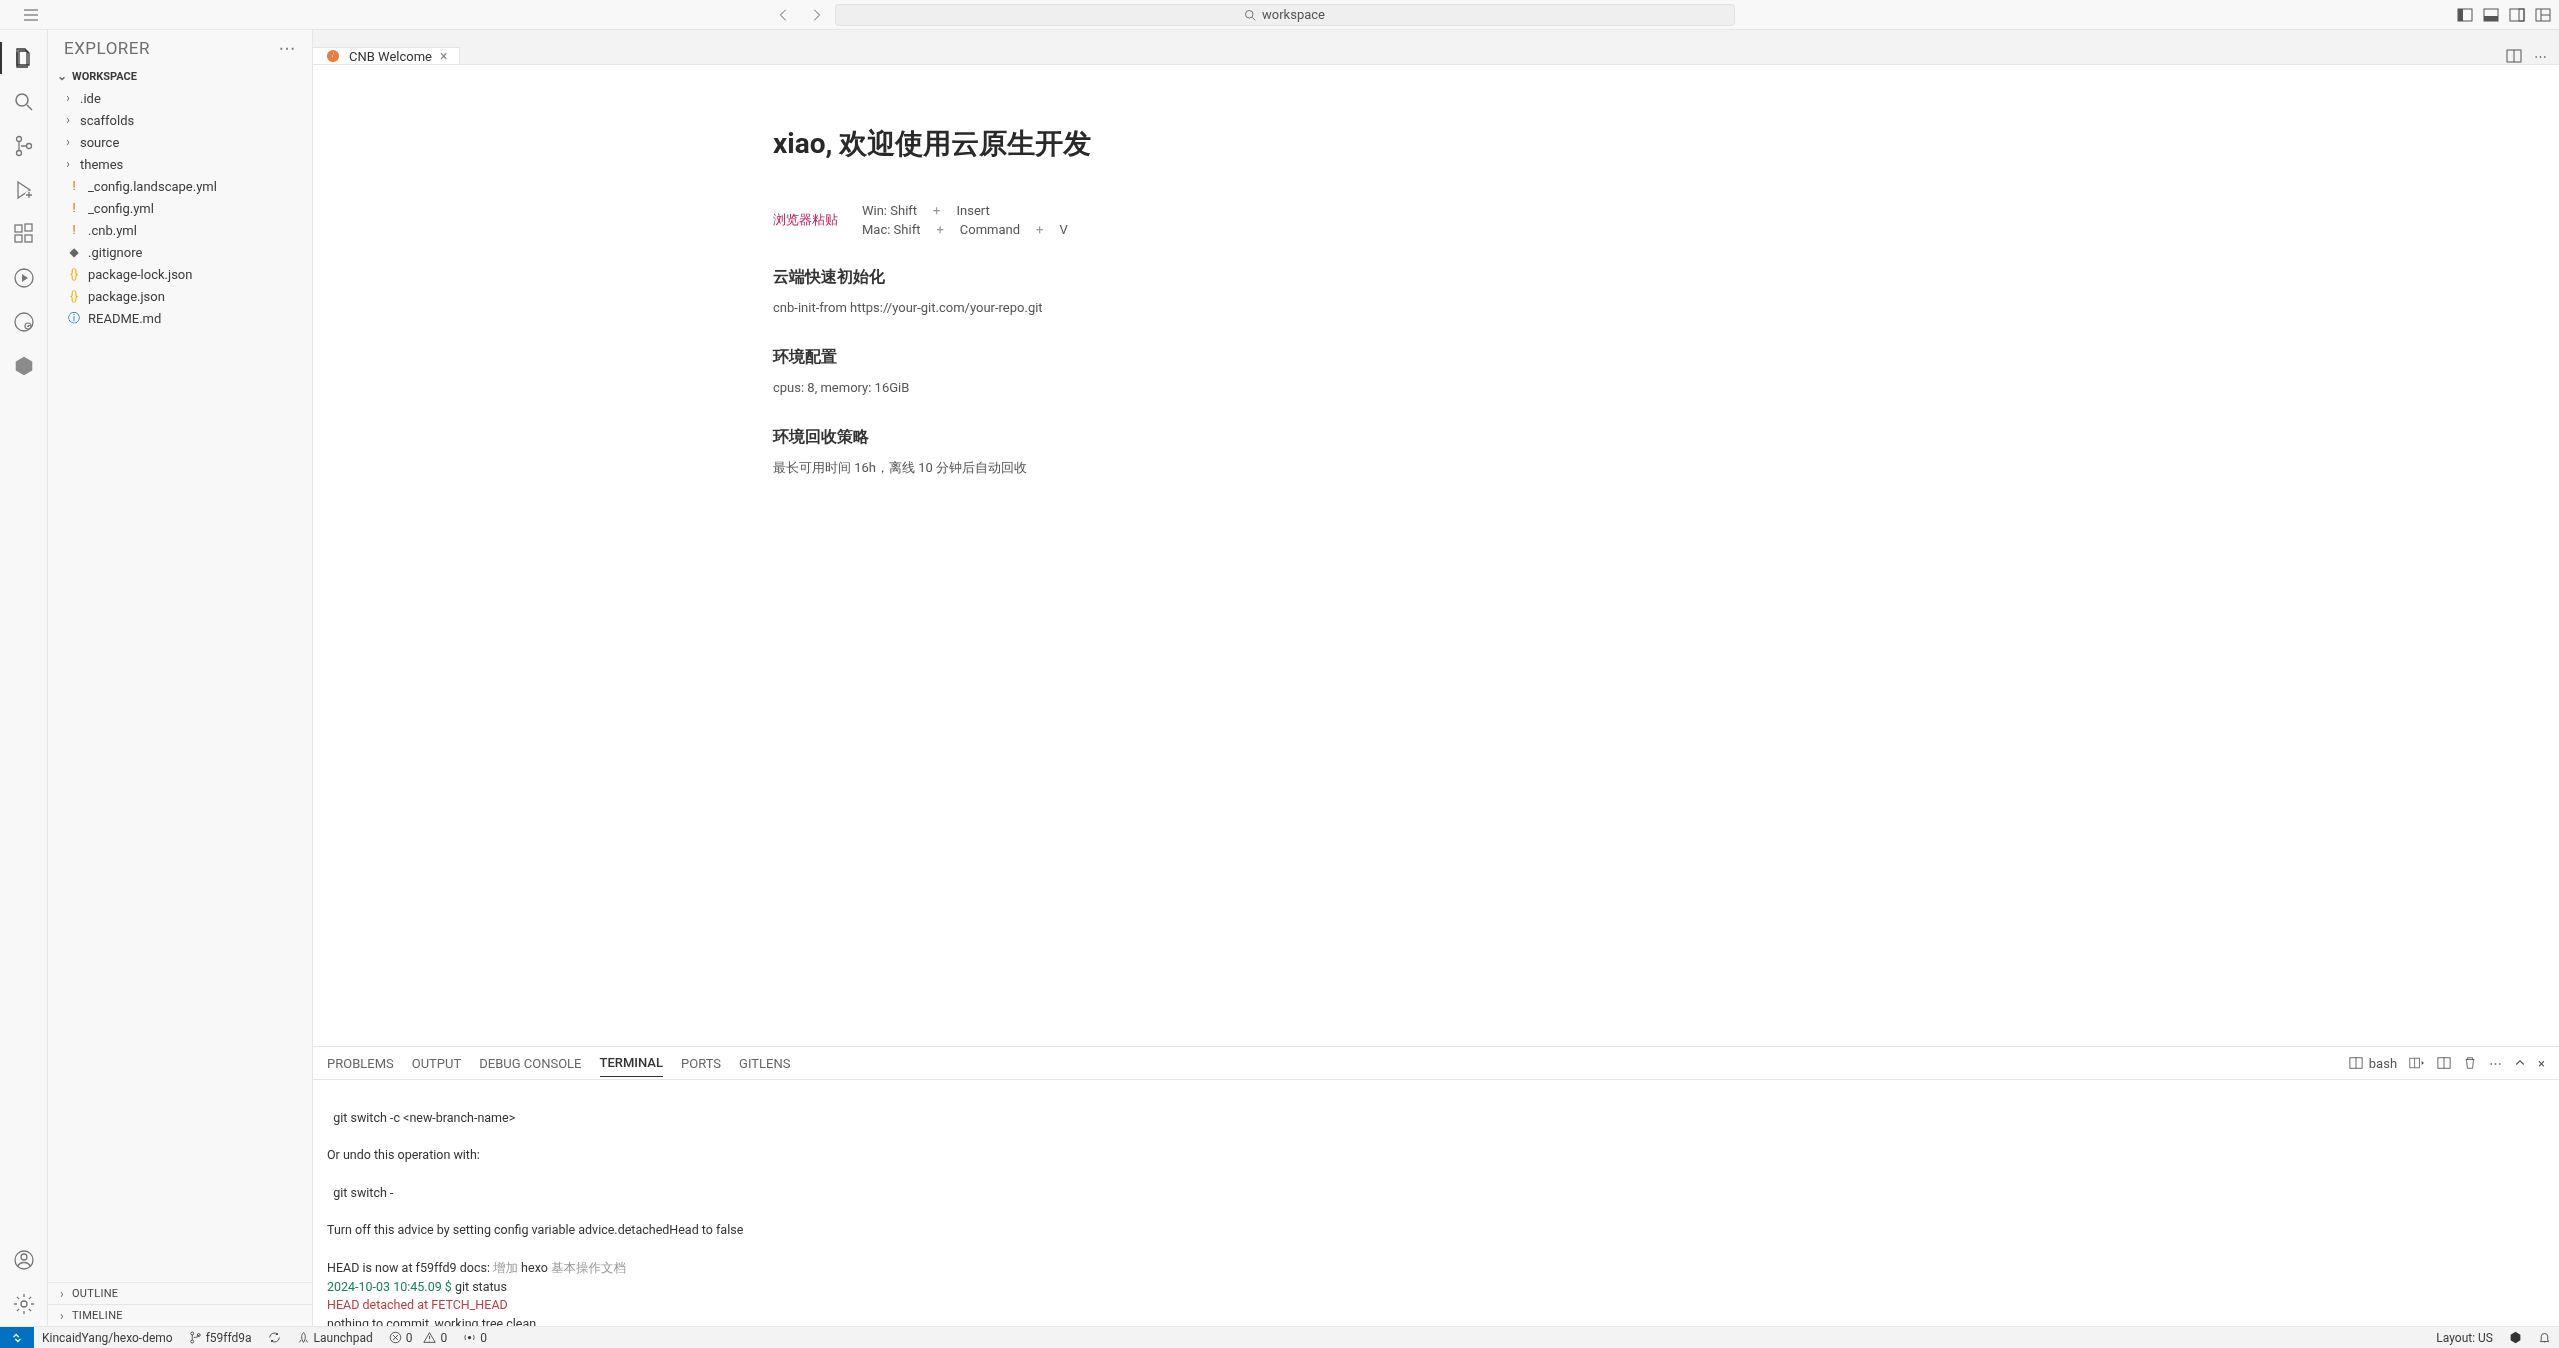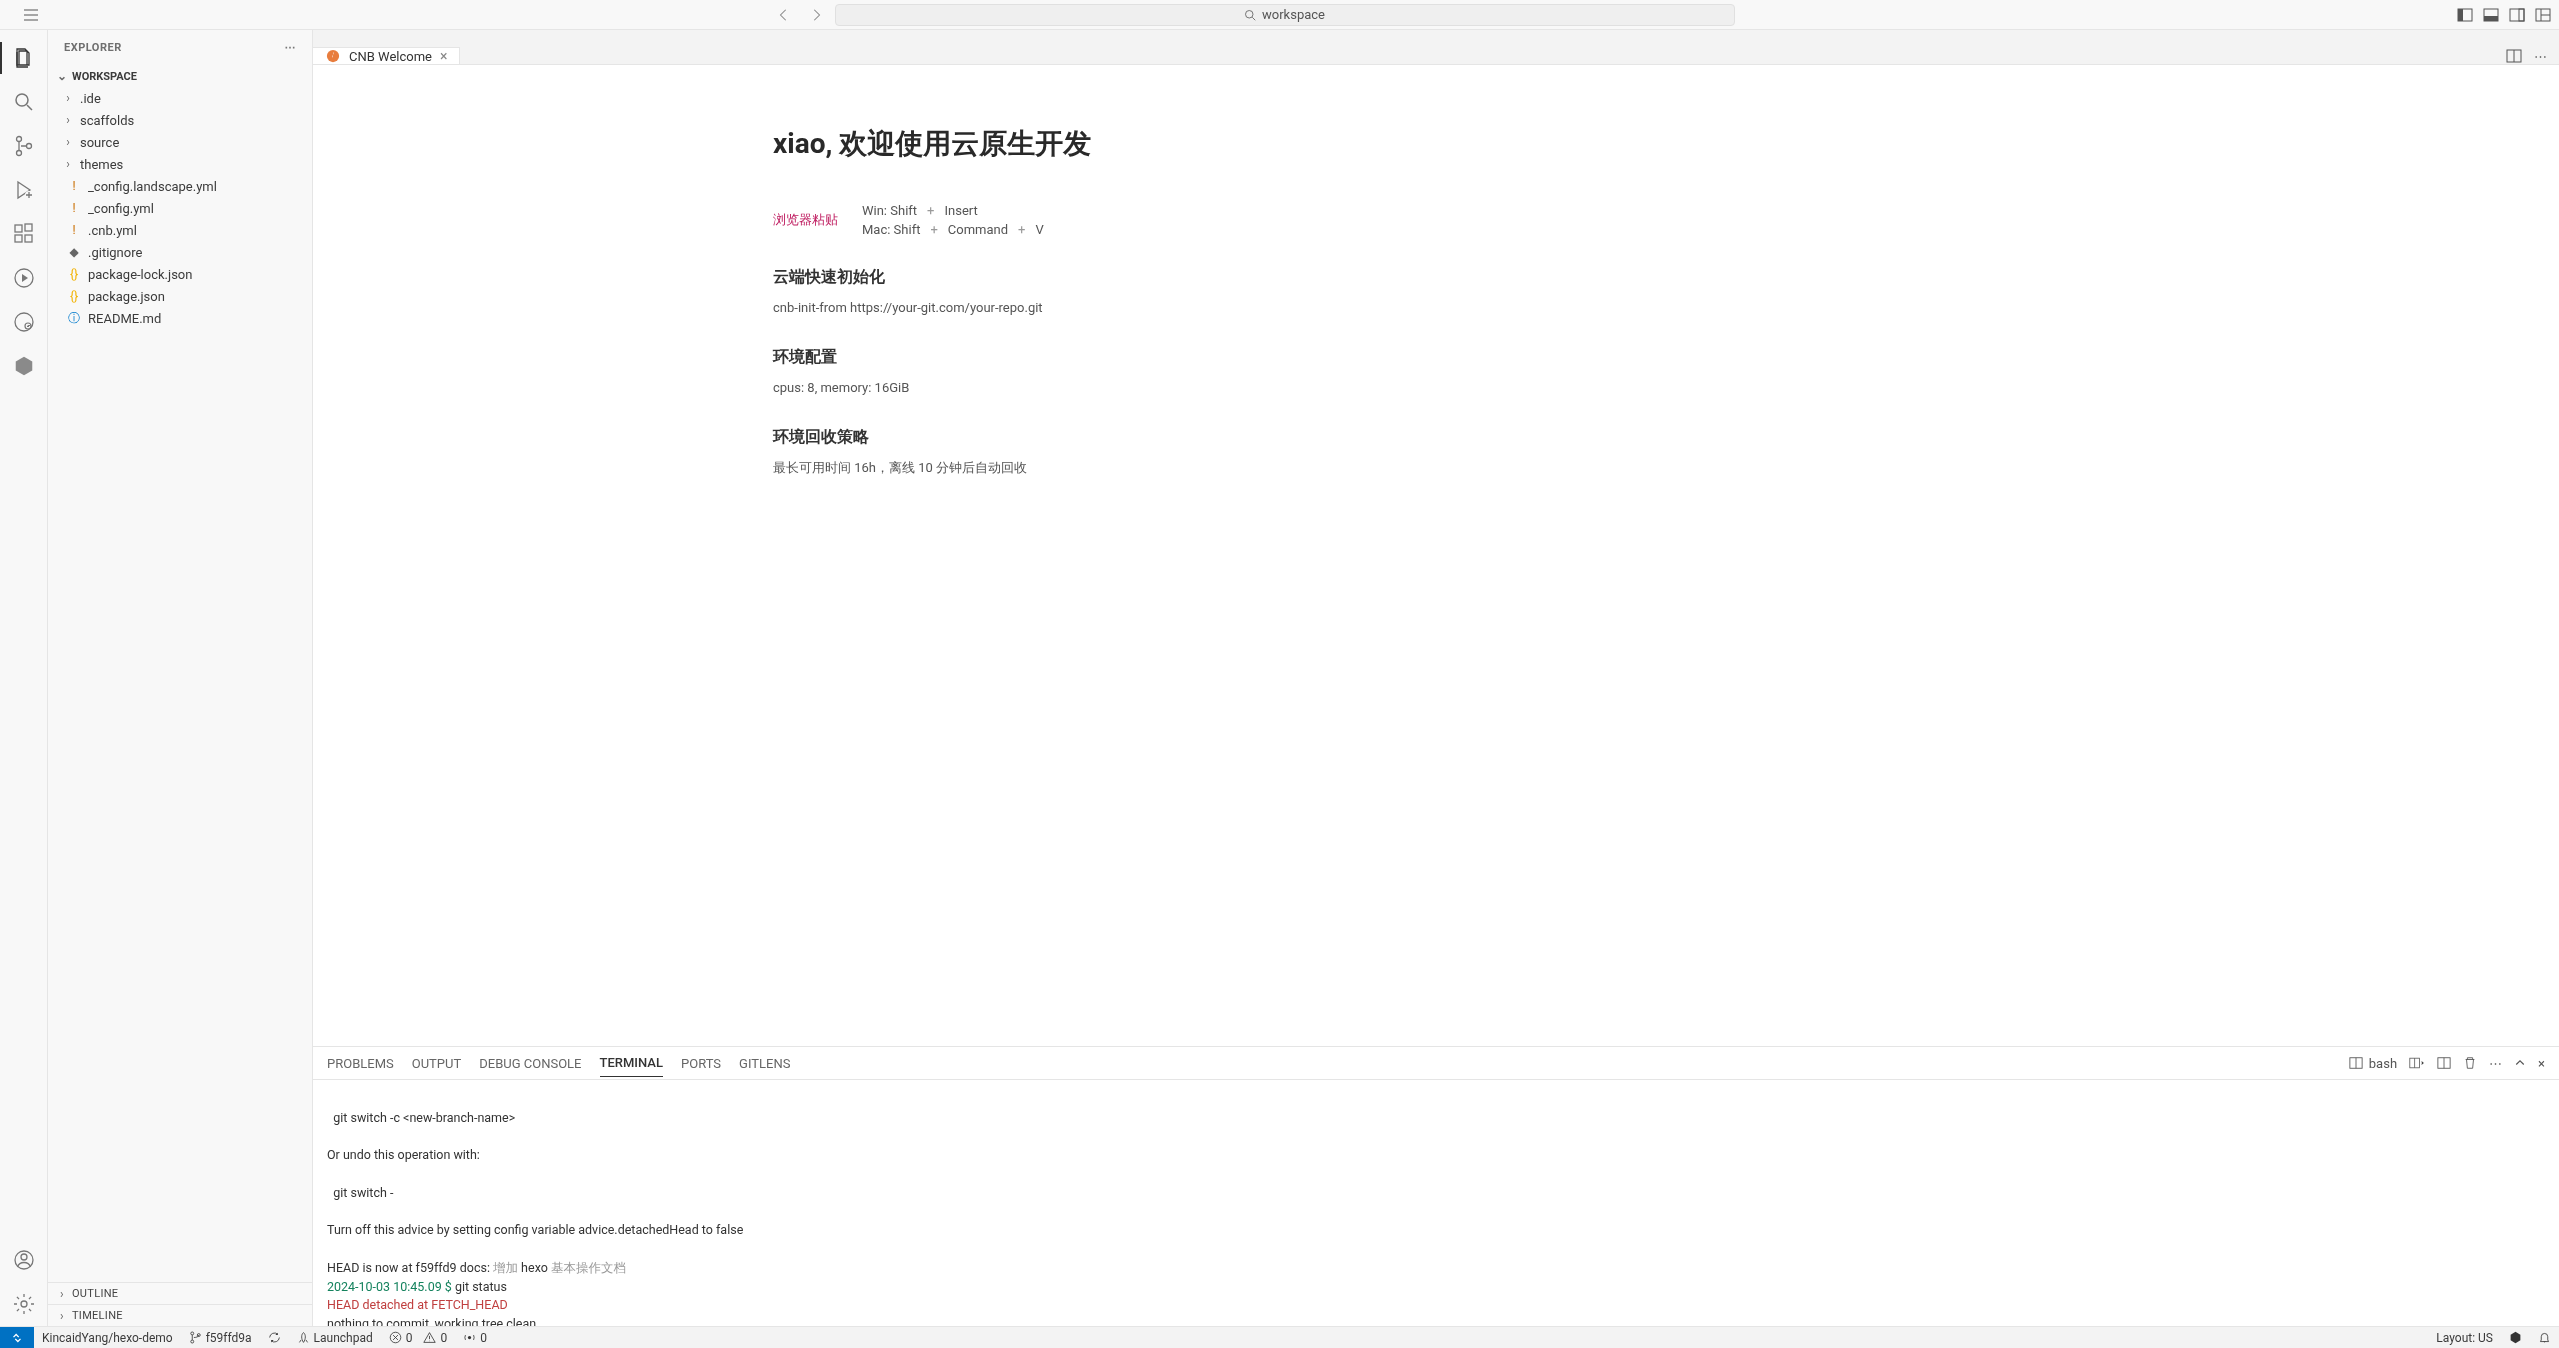--- a/index.html
+++ b/index.html
@@ -20,21 +20,21 @@
 
 
 .activitybar { width: 48px; background: #f8f8f8; border-right: 1px solid #e5e5e5; display: flex; flex-direction: column; align-items: center; padding-top: 6px; }
 .activitybar .ab-item { width: 48px; height: 44px; display: flex; align-items: center; justify-content: center; color: #777; cursor: pointer; position: relative; }
 .activitybar .ab-item.active { color: #333; }
 .activitybar .ab-item.active::before { content: ""; position: absolute; left: 0; top: 6px; bottom: 6px; width: 2px; background: #333; }
 .activitybar .spacer { flex: 1; }
 
 
 .sidebar { width: 265px; background: #f8f8f8; border-right: 1px solid #e5e5e5; display: flex; flex-direction: column; }
-.sidebar-header { height: 35px; display: flex; align-items: center; padding: 0 16px; color: #6f6f6f; font-size: 11px; letter-spacing: 0.5px; justify-content: space-between; font-weight: bold; }
+.sidebar-header { height: 35px; display: flex; align-items: center; padding: 0 16px; color: #6f6f6f; font-size: 17px; letter-spacing: 0.5px; justify-content: space-between; }
 .sidebar-header-actions { color: #777; cursor: pointer; }
 .tree { flex: 1; overflow: auto; font-size: 13px; color: #3b3b3b; }
 .tree-section { height: 22px; display: flex; align-items: center; padding: 0 8px; font-weight: 700; font-size: 11px; cursor: pointer; gap: 4px; }
 .tree-item { height: 22px; display: flex; align-items: center; padding-left: 18px; gap: 6px; cursor: pointer; }
 .tree-item.folder { padding-left: 14px; }
 .chev { width: 12px; text-align: center; color: #6a6a6a; font-size: 12px;}
 .fic { width: 16px; text-align: center; font-size: 12px; }
 .fic.yml { color: #c96e00; }
 .fic.json { color: #f2b200; }
 .fic.git { color: #666; }
@@ -52,21 +52,21 @@
 .tab-close { color:#888; font-size:14px; cursor:pointer; }
 .tabs-right { margin-left: auto; display: flex; align-items: center; gap: 12px; padding-right: 12px; color: #555; }
 .tabs-right span { cursor:pointer; }
 
 
 .welcome { flex: 1; overflow: auto; padding: 60px 40px 40px 460px; color: #292929; }
 .welcome h1 { font-size: 28px; font-weight: 700; margin-bottom: 40px; }
 .kv-row { display: flex; gap: 24px; align-items: center; margin-bottom: 30px; color:#555;}
 .kv-key { font-size: 13px; color:#be185d;}
 .kv-vals { display:flex; flex-direction:column; gap:4px;}
-.kv-vals div { display:flex; gap:10px; align-items:center;}
+.kv-vals div { display:flex; gap:16px; align-items:center;}
 .key-sep { color:#999; }
 .welcome h2 { font-size: 16px; font-weight:700; margin-top: 28px; margin-bottom: 10px; color:#333;}
 .welcome p { font-size:13px; color:#555; line-height:1.6;}
 .link { color: #006ab1; cursor:pointer; }
 
 
 .panel { height: 280px; border-top: 1px solid #e5e5e5; display: flex; flex-direction: column; background:#fff;}
 .panel-tabs { height: 33px; display: flex; align-items: center; gap: 18px; padding: 0 14px; border-bottom: 1px solid #e5e5e5; color:#666; font-size:13px;}
 .panel-tab { padding: 6px 0; cursor:pointer; }
 .panel-tab.active { color:#333; border-bottom:1px solid #333; font-weight:500;}

